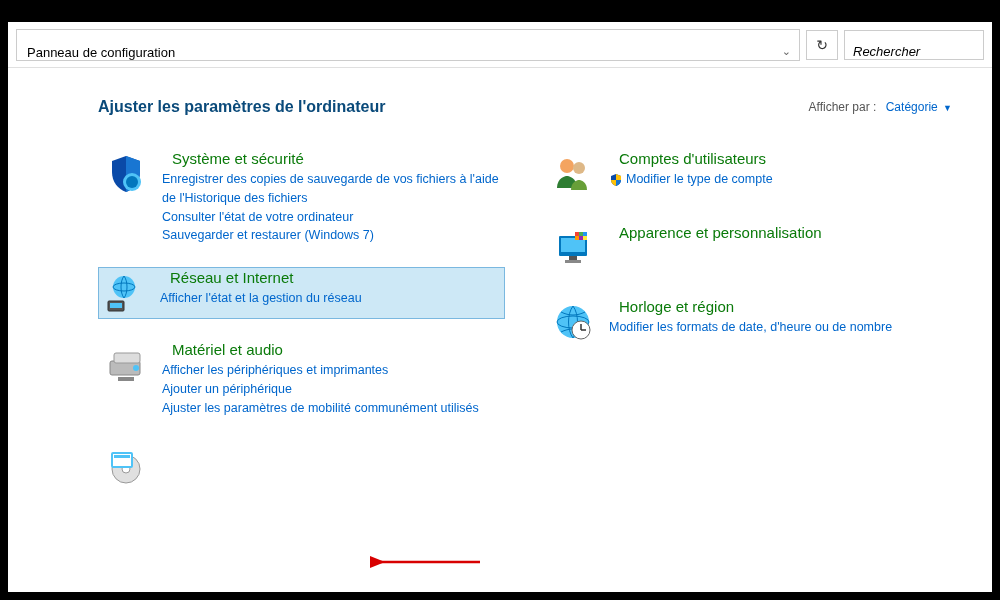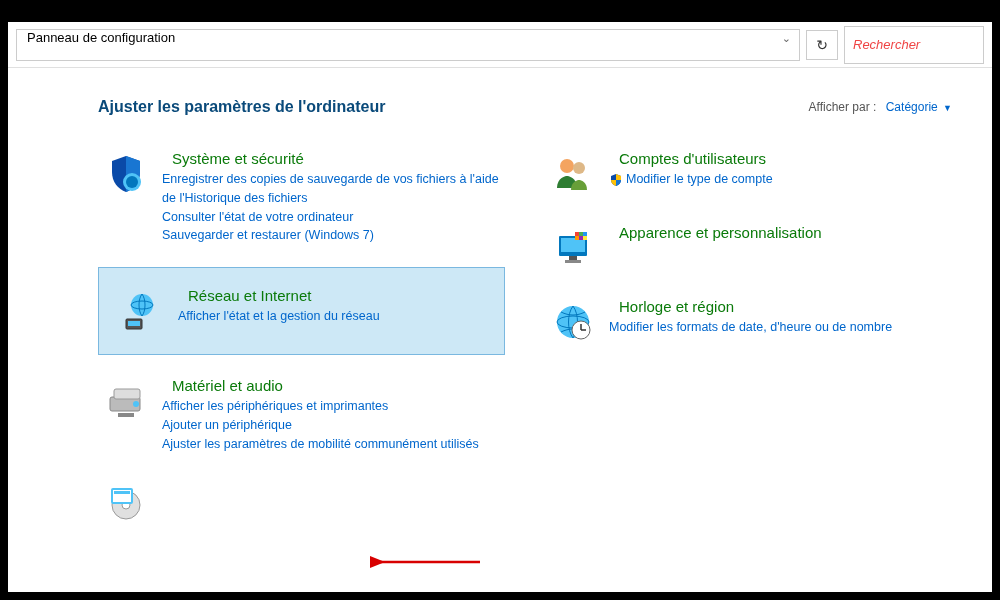--- a/index.html
+++ b/index.html
@@ -1,32 +1,32 @@
 <!DOCTYPE html>
 <html><head>
 <meta charset="utf-8">
 <style>
 * { box-sizing: border-box; margin: 0; padding: 0; }
 body { font-family: "Segoe UI", Tahoma, sans-serif; font-size: 13px; background: #000; width: 1000px; height: 600px; overflow: hidden; }
 .frame { background: #fff; margin: 22px 8px 8px 8px; height: 570px; position: relative; }
 .toolbar { display: flex; align-items: center; padding: 6px 8px; border-bottom: 1px solid #e0e0e0; height: 46px; gap: 6px; }
-.breadcrumb { flex: 1; border: 1px solid #ccc; height: 30px; display: flex; align-items: flex-end; padding: 15px 10px; font-size: 13px; position: relative; }
+.breadcrumb { flex: 1; border: 1px solid #ccc; height: 30px; display: flex; align-items: flex-start; padding: 15px 10px; font-size: 13px; position: relative; }
 .breadcrumb .chev { position: absolute; right: 8px; color: #666; font-size: 11px; }
 .refresh-btn { width: 32px; height: 30px; border: 1px solid #ccc; display: flex; align-items: center; justify-content: center; font-size: 14px; color: #333; cursor: pointer; }
-.search { width: 140px; height: 38px; border: 1px solid #ccc; padding: 0 8px; font-size: 13px; color: #ef4444; font-style: italic; display: flex; align-items: center; }
+.search { width: 140px; height: 30px; border: 1px solid #ccc; padding: 0 8px; font-size: 13px; color: #000000; font-style: italic; display: flex; align-items: flex-end; }
 .content { padding: 30px 40px 20px 90px; }
 .header-row { display: flex; justify-content: space-between; align-items: center; margin-bottom: 30px; }
 .page-title { color: #0a4a7a; font-size: 16px; font-weight: 700; }
 .viewby { font-size: 12px; color: #555; }
 .viewby .val { color: #0066cc; margin-left: 6px; }
 .viewby .tri { color: #0066cc; font-size: 9px; margin-left: 2px; }
 .columns { display: flex; gap: 40px; }
 .col { flex: 1; max-width: 420px; }
 .category { display: flex; gap: 12px; margin-bottom: 18px; padding: 4px; }
-.category.hovered { background: #cde8f6; border: 1px solid #7ab8e0; padding: 19px; }
+.category.hovered { background: #cde8f6; border: 1px solid #7ab8e0; padding: 1px; }
 .cat-icon { width: 48px; height: 48px; flex-shrink: 0; display: flex; align-items: center; justify-content: center; }
 .cat-body { flex: 1; }
 .cat-title { color: #0a7a0a; font-size: 15px; margin-bottom: 3px; cursor: pointer; margin-left: 10px; }
 .cat-link { color: #0066cc; font-size: 12.5px; line-height: 1.5; cursor: pointer; display: block; }
 .shield-mini { display: inline-block; vertical-align: middle; margin-right: 3px; }
 .arrow-annotation { position: absolute; left: 362px; top: 530px; }
 </style>
 </head>
 <body>
 

